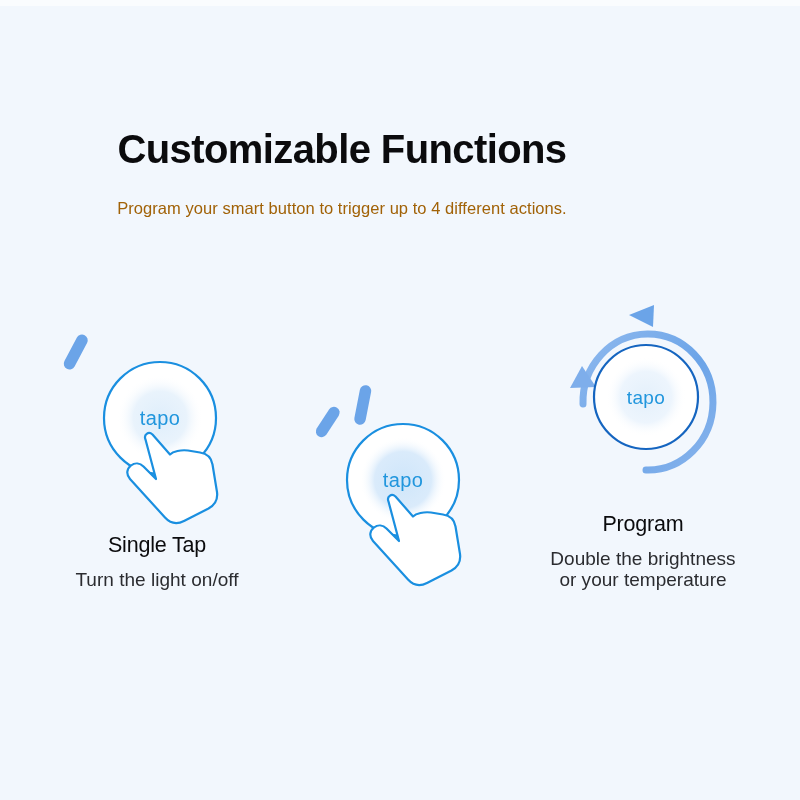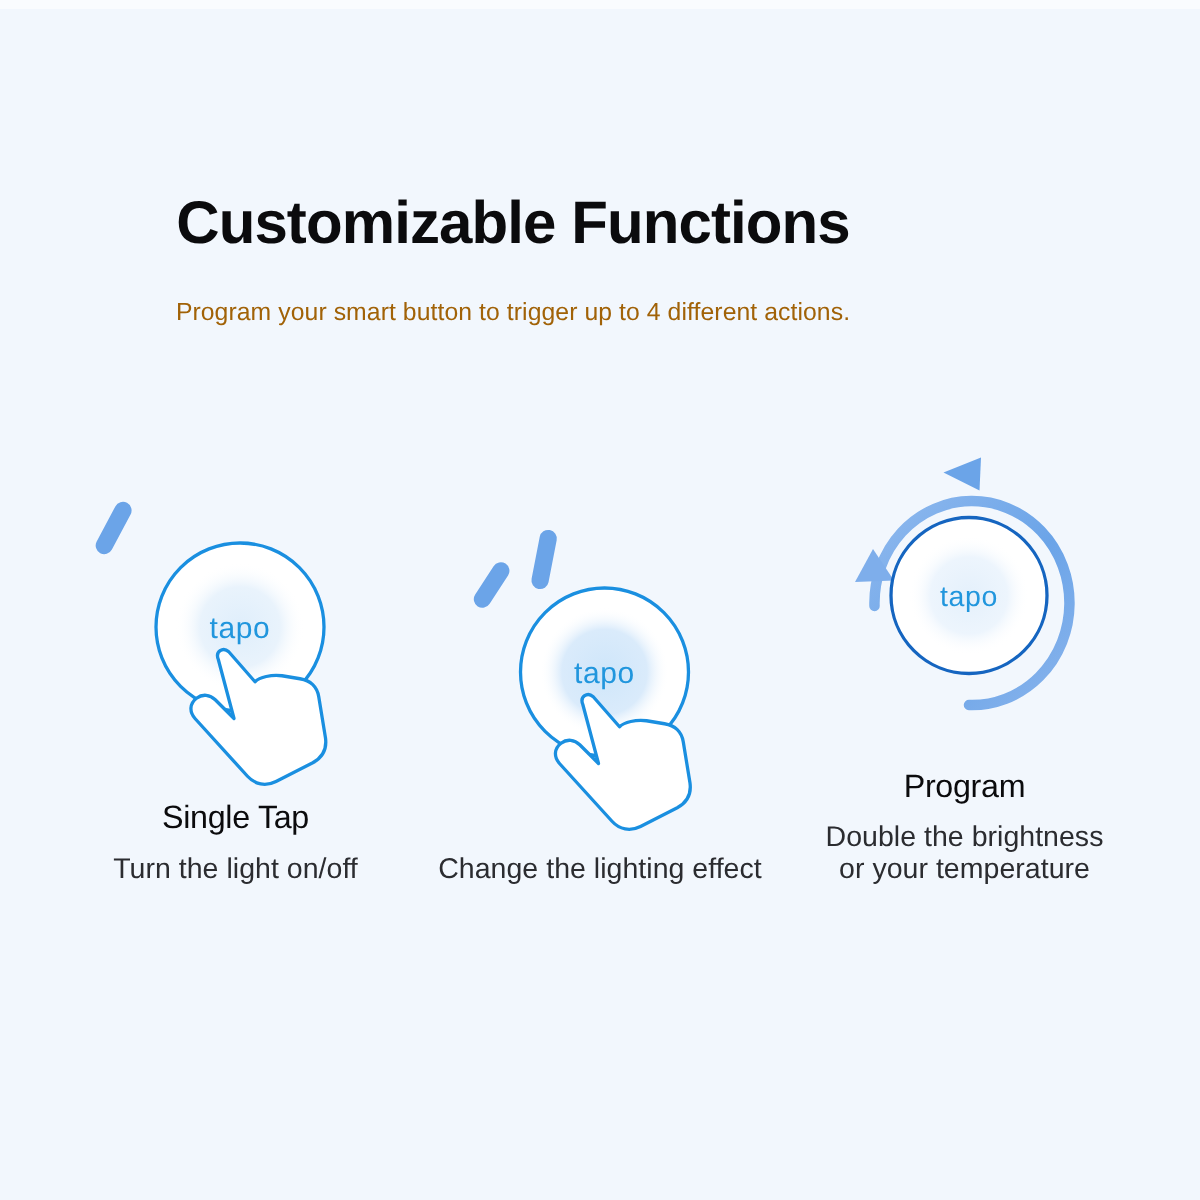--- a/index.html
+++ b/index.html
@@ -179,23 +179,20 @@
 
           <g>
             <path d="M88.5 126.5 C86.5 121.5 91.5 118 95.5 121.5 L113 141.5
                      C116 138.5 124 136.5 131 137.5 L143 139.5
                      C150 140.6 154.5 145 155.5 151.5 L160 179
                      C161 186.5 158 192 151.5 195.5 L127 208
                      C120 211.5 113 210 108 204.5 L73 166
                      C69 161.5 69.5 156 74 152.5 C78 149.4 83 150 86.5 153.5 L99 166 Z" fill="#ffffff" stroke="#1a8fe0" stroke-width="2.2" stroke-linejoin="round" stroke-linecap="round"></path>
           </g>
         </svg>
-      </div>
-      <div class="card-desc">
-        <span>Change the lighting effect</span>
       </div>
     </div>
 
     <div class="card">
       <div class="art">
         <svg width="200" height="215" viewBox="0 0 200 215" fill="none" xmlns="http://www.w3.org/2000/svg">
           <defs>
             <radialGradient id="glow3" cx="50%" cy="50%" r="50%">
               <stop offset="0%" stop-color="#e4f0fb"></stop>
               <stop offset="64%" stop-color="#edf5fd"></stop>

